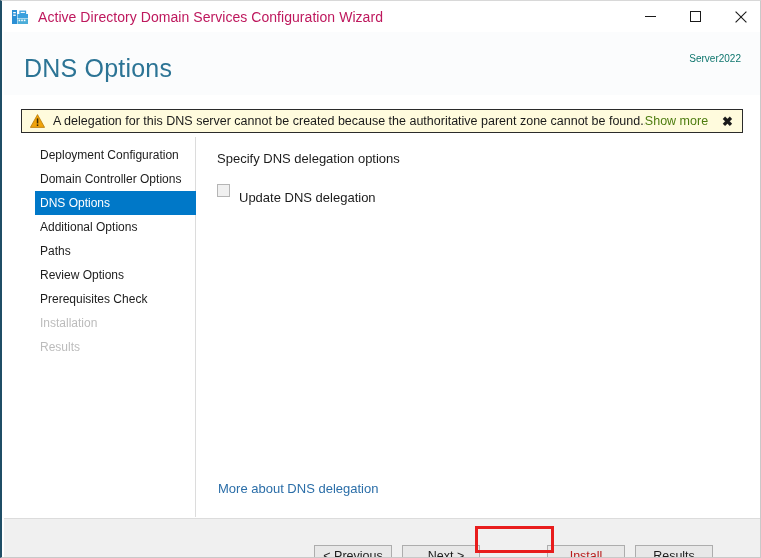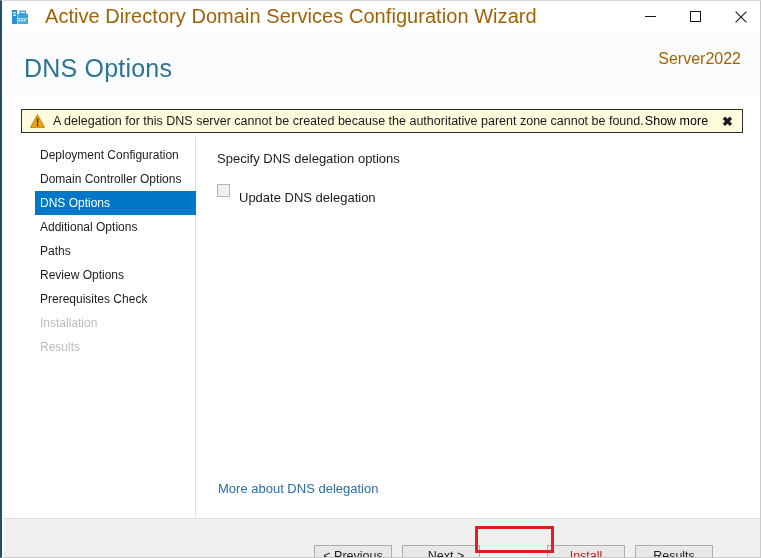--- a/index.html
+++ b/index.html
@@ -36,23 +36,23 @@
     align-items: center;
   }
   #titlebar-icon {
     margin-left: 9px;
     width: 18px;
     height: 18px;
     position: relative;
     flex: 0 0 auto;
   }
   #titlebar-title {
-    margin-left: 16px;
-    font-size: 20px;
-    color: #a16207;
+    margin-left: 9px;
+    font-size: 14px;
+    color: #be185d;
     letter-spacing: 0.05px;
     white-space: nowrap;
   }
   .winbtn {
     position: absolute;
     top: 0;
     width: 45px;
     height: 31px;
     display: flex;
     align-items: center;
@@ -91,22 +91,22 @@
     text-align: right;
     line-height: 18px;
   }
   #target-server-label {
     font-size: 12.5px;
     color: #262626;
     display: block;
     letter-spacing: 0.3px;
   }
   #target-server-name {
-    font-size: 16px;
-    color: #a16207;
+    font-size: 10px;
+    color: #0f766e;
     display: block;
   }
 
   
   #warning-banner {
     position: absolute;
     left: 19px;
     top: 108px;
     width: 722px;
     height: 24px;
@@ -127,21 +127,21 @@
     margin-left: 8px;
     font-size: 12.5px;
     color: #1a1a1a;
     white-space: nowrap;
     overflow: hidden;
     flex: 1 1 auto;
   }
   #warning-showmore {
     flex: 0 0 auto;
     font-size: 12.5px;
-    color: #000000;
+    color: #4d7c0f;
     margin-right: 14px;
     cursor: pointer;
     white-space: nowrap;
   }
   #warning-close {
     flex: 0 0 auto;
     margin-right: 9px;
     font-size: 13px;
     color: #1a1a1a;
     font-weight: bold;

